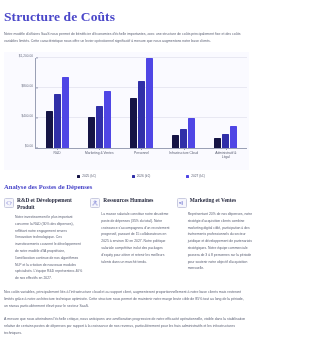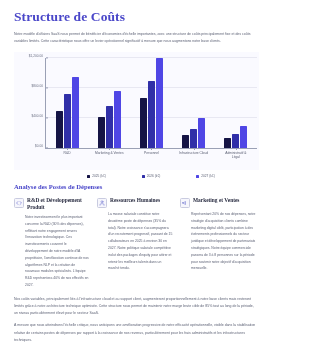--- a/index.html
+++ b/index.html
@@ -11,21 +11,21 @@
     height: 354px;
     background: #ffffff;
     font-family: "Liberation Sans", sans-serif;
     overflow: hidden;
   }
 
   .page {
     width: 267px;
     height: 354px;
     box-sizing: border-box;
-    padding: 10px 11px 0 14px;
+    padding: 10px 11px 0 4px;
     background: #ffffff;
     position: relative;
   }
 
   
   .page-title {
     font-family: "Liberation Serif", serif;
     font-size: 13.5px;
     font-weight: 700;
     color: #4a47c9;

